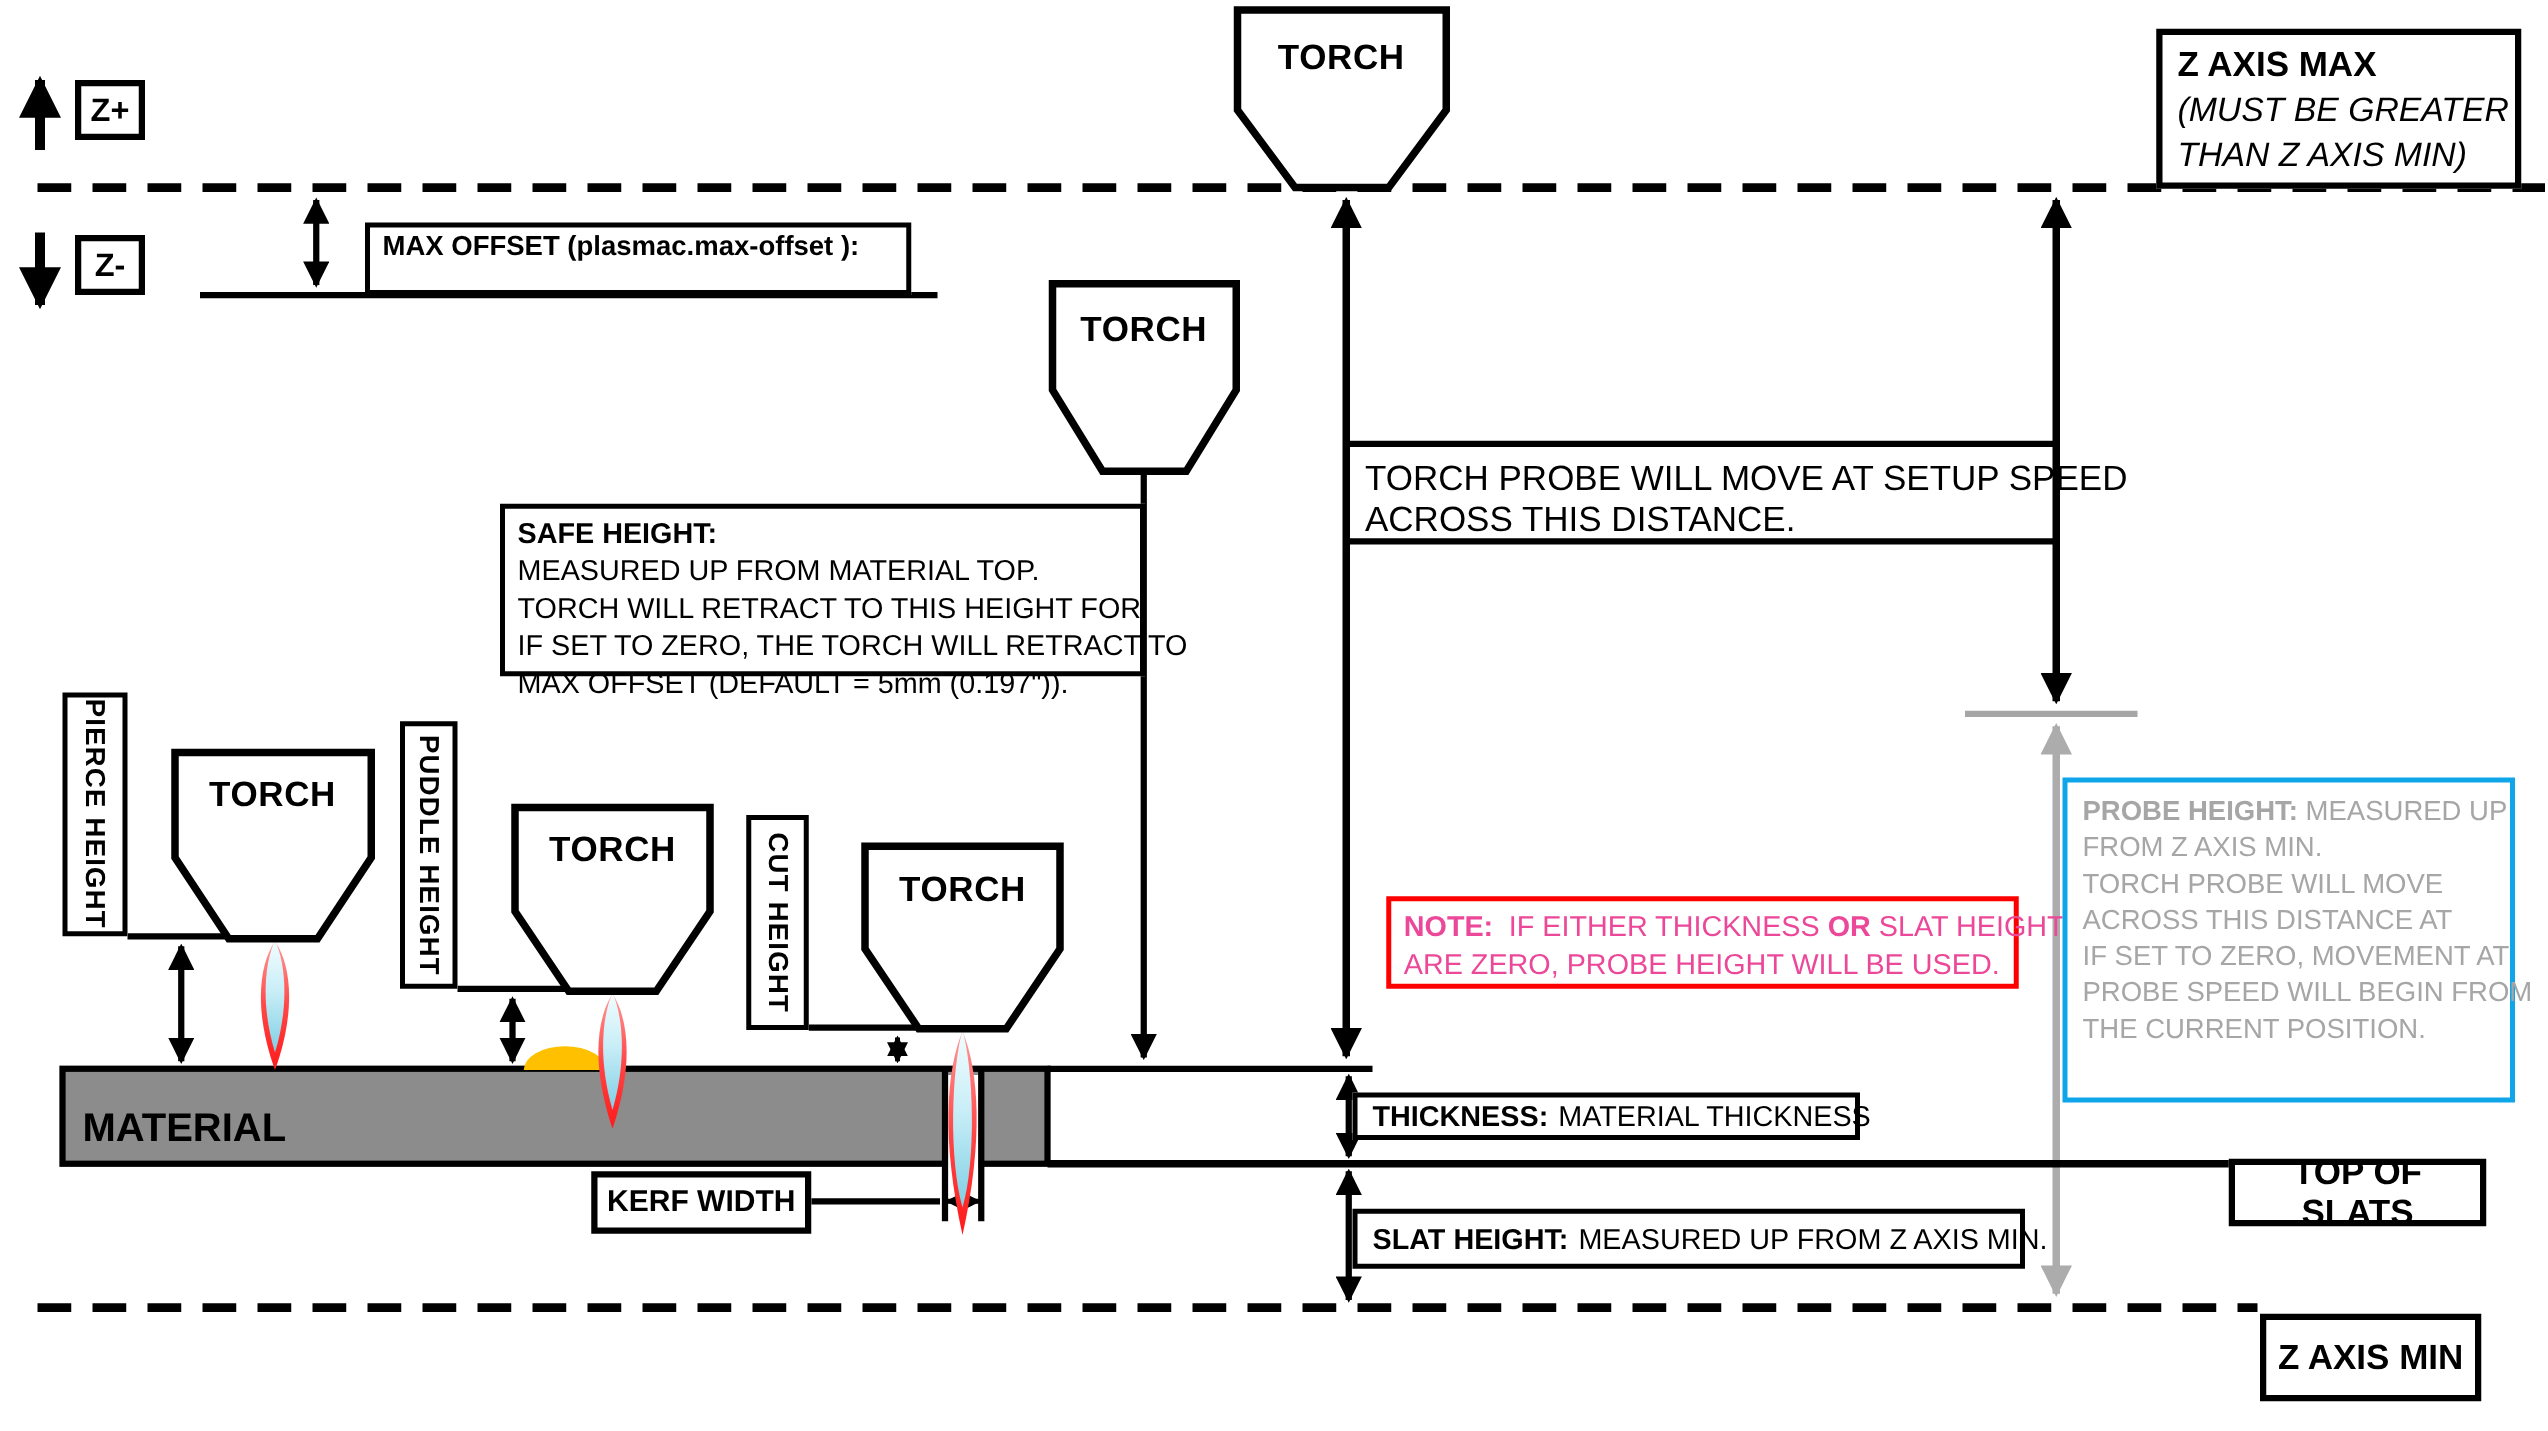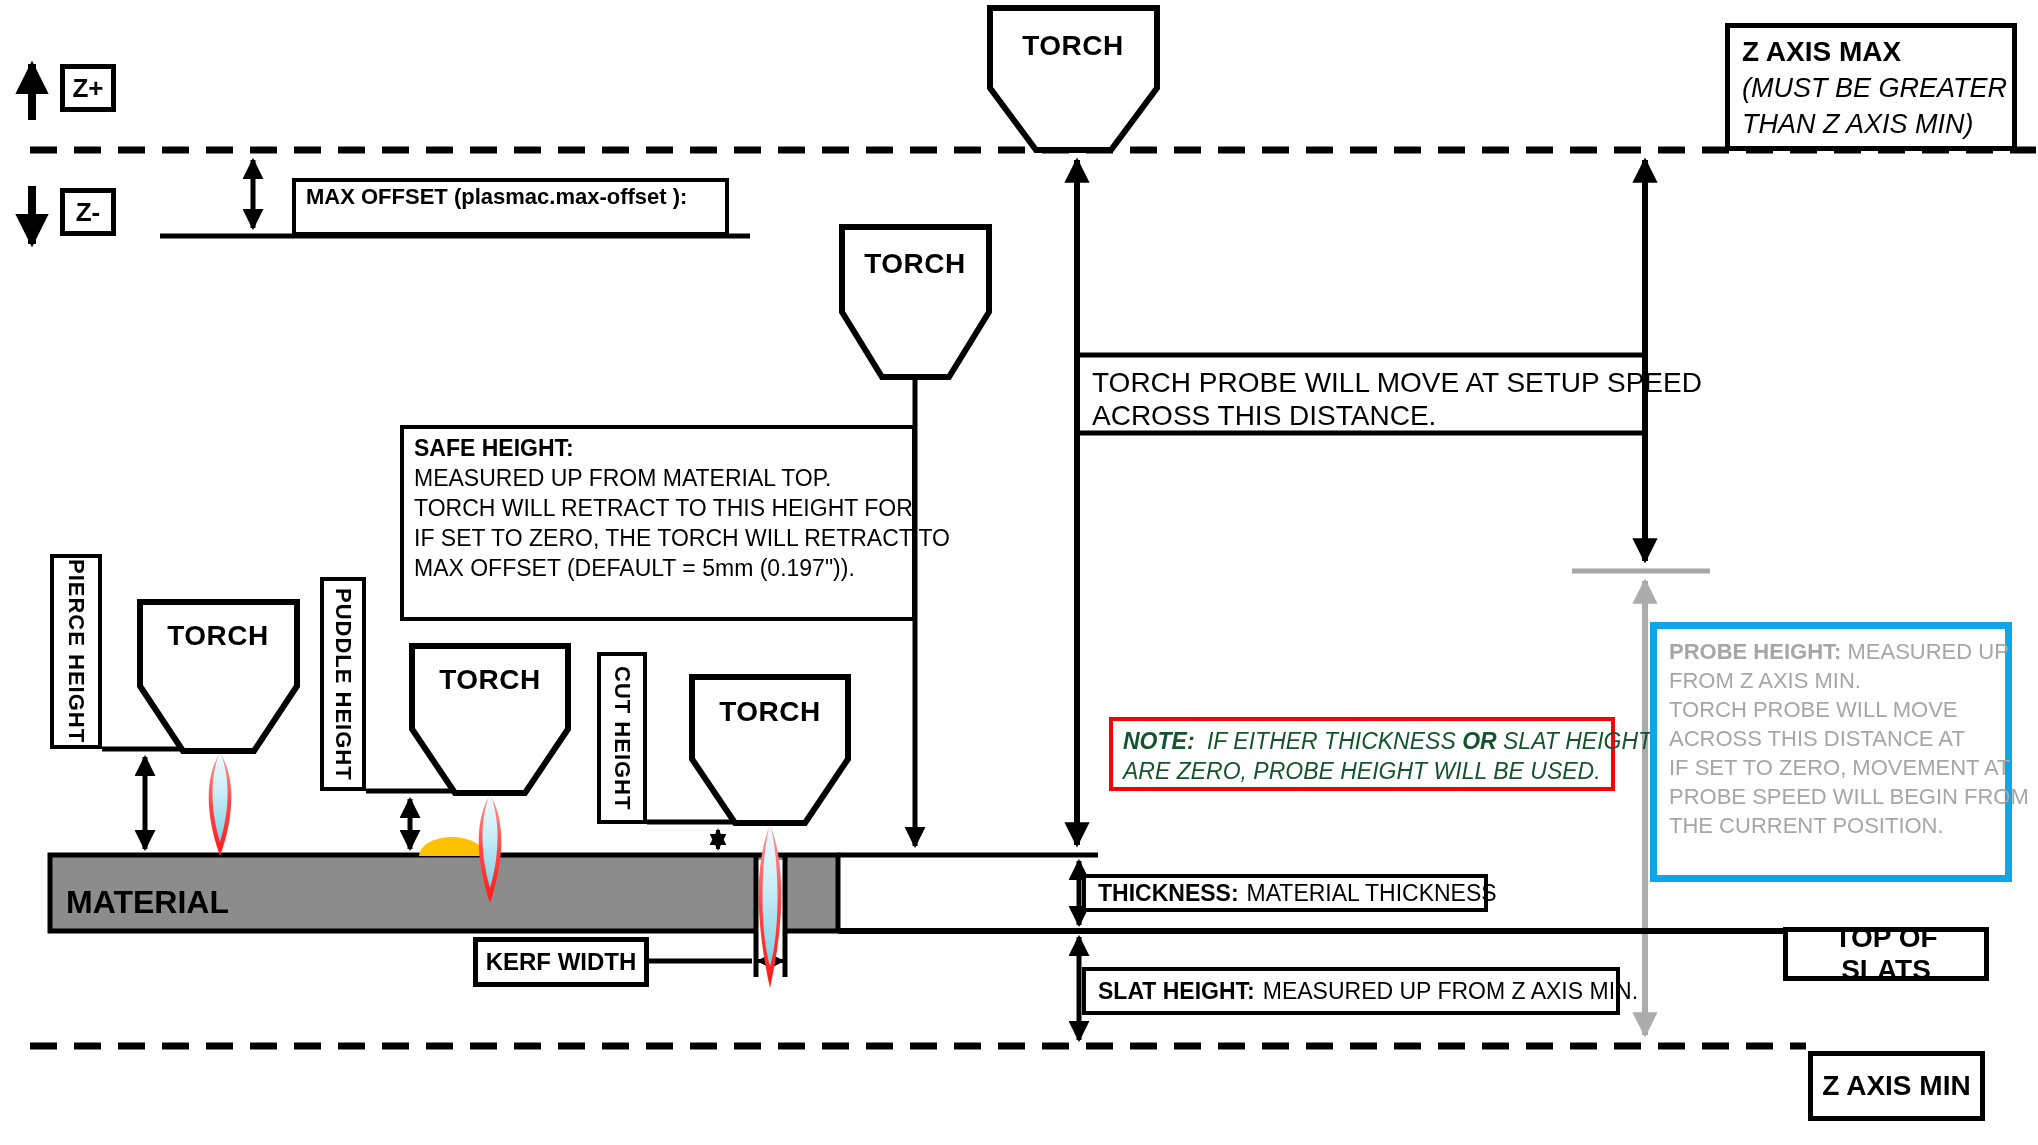--- a/index.html
+++ b/index.html
@@ -12,22 +12,22 @@
   .ctr{display:flex;align-items:center;justify-content:center;text-align:center;}
   .bold{font-weight:bold;}
   .torchlbl{position:absolute;font-weight:bold;font-size:28px;text-align:center;letter-spacing:.5px;}
   .vbox{position:absolute;box-sizing:border-box;background:#fff;border:4px solid #000;
         writing-mode:vertical-rl;text-orientation:mixed;display:flex;align-items:center;
         justify-content:center;font-weight:bold;font-size:22px;letter-spacing:1px;}
   .zbox{position:absolute;box-sizing:border-box;background:#fff;border:5px solid #000;
         display:flex;align-items:center;justify-content:center;font-weight:bold;font-size:26px;}
   .line{white-space:nowrap;}
   .note-box{position:absolute;box-sizing:border-box;background:#fff;border:4px solid #FF0000;
-            color:#14532d;font-size:23px;line-height:30px;padding:5px 10px;font-style:italic;}
-  .gray-box{position:absolute;box-sizing:border-box;background:#fff;border:7px solid #0ea5e9;
+            color:#ec4899;font-size:23px;line-height:30px;padding:5px 10px;}
+  .gray-box{position:absolute;box-sizing:border-box;background:#fff;border:4px solid #0ea5e9;
             color:#A6A6A6;font-size:22px;line-height:29px;padding:8px 12px;}
   .sp-r{margin-right:6px;}
   .sp-l{margin-left:8px;}
 </style>
 </head>
 <body>
 
 <div class="canvas">
 
   <svg class="layer" width="2038" height="1145" viewBox="0 0 2038 1145">
@@ -123,21 +123,21 @@
   <div class="box" style="left:292px;top:178px;width:437px;height:58px;padding:2px 10px;font-size:22px;line-height:25px;">
     <div class="line bold">MAX OFFSET (plasmac.max-offset ):</div>
   </div>
 
   <div class="box bd5" style="left:1703px;top:23px;width:292px;height:128px;padding:6px 12px;font-size:27px;line-height:36px;margin-left:22px;">
     <div class="line bold" style="font-size:28px;">Z AXIS MAX</div>
     <div class="line" style="font-style:italic;">(MUST BE GREATER</div>
     <div class="line" style="font-style:italic;">THAN Z AXIS MIN)</div>
   </div>
 
-  <div class="box" style="left:400px;top:425px;width:516px;height:196px;padding:4px 10px;font-size:23px;line-height:30px;">
+  <div class="box" style="left:400px;top:403px;width:516px;height:138px;padding:4px 10px;font-size:23px;line-height:30px;">
     <div class="line bold">SAFE HEIGHT:</div>
     <div class="line">MEASURED UP FROM MATERIAL TOP.</div>
     <div class="line">TORCH WILL RETRACT TO THIS HEIGHT FOR</div>
     <div class="line">IF SET TO ZERO, THE TORCH WILL RETRACT TO</div>
     <div class="line">MAX OFFSET (DEFAULT = 5mm (0.197")).</div>
   </div>
 
   <div class="abs" style="left:1092px;top:366px;width:545px;font-size:28px;line-height:33px;">
     <div class="line">TORCH PROBE WILL MOVE AT SETUP SPEED</div>
     <div class="line">ACROSS THIS DISTANCE.</div>

